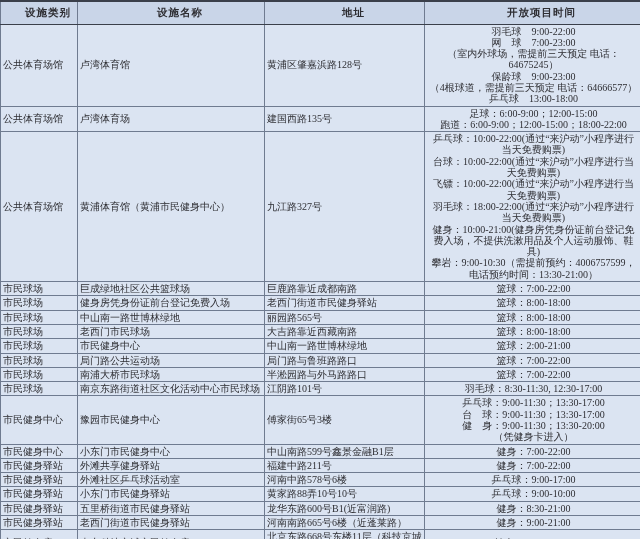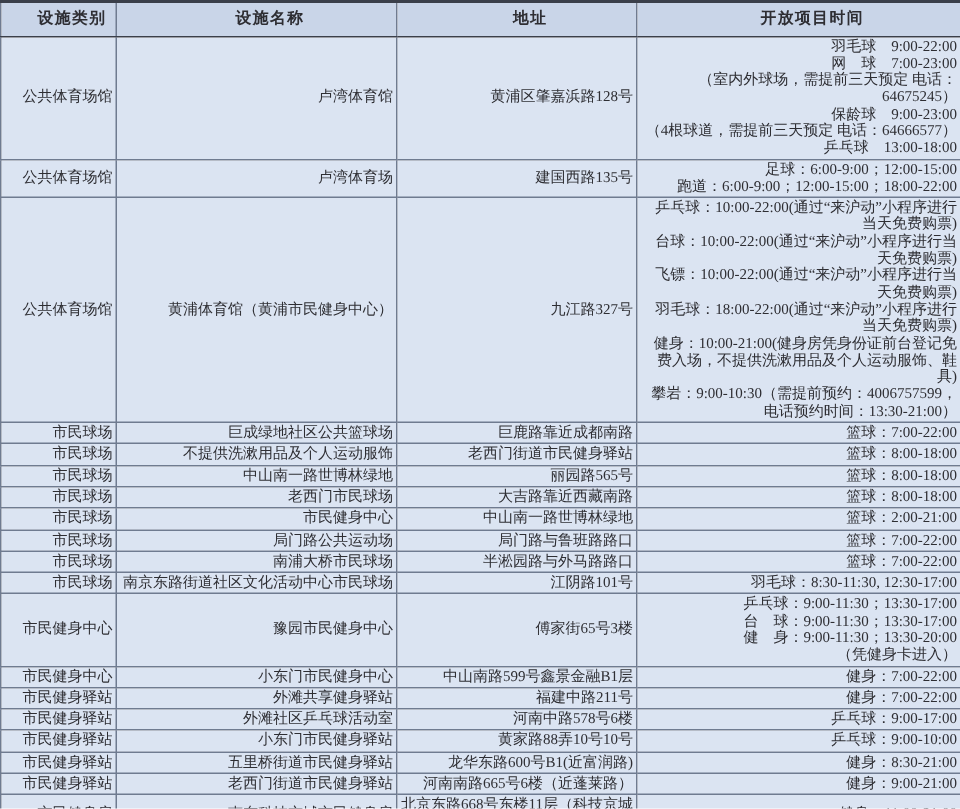--- a/index.html
+++ b/index.html
@@ -39,22 +39,22 @@
     background:var(--header-bg);
     font-weight:bold;
     font-size:10.5px;
     height:23px;
     text-align:center;
     border-bottom:1.5px solid var(--heavy);
     letter-spacing:1px;
     padding-left:20px;
   }
   tbody td{background:var(--body-bg);}
-  td.cell-category,td.cell-name,td.cell-address{text-align:right;}
-  td.cell-schedule{text-align:right;padding-left:4px;}
+  td.cell-category,td.cell-name,td.cell-address{text-align:left;}
+  td.cell-schedule{text-align:center;padding-left:4px;}
   td.cell-schedule .sched-line{white-space:normal;}
 </style>
 </head>
 <body>
 
 <table class="facility-table">
   <colgroup>
     <col class="c-cat">
       <col class="c-name">
       <col class="c-addr">
@@ -107,21 +107,21 @@
       <tr>
         <td class="cell-category">市民球场</td>
         <td class="cell-name">巨成绿地社区公共篮球场</td>
         <td class="cell-address">巨鹿路靠近成都南路</td>
         <td class="cell-schedule">
           <div class="sched-line">篮球：7:00-22:00</div>
         </td>
       </tr>
       <tr>
         <td class="cell-category">市民球场</td>
-        <td class="cell-name">不提供洗漱用品及个人运动服饰</td>
+        <td class="cell-name">健身房凭身份证前台登记免费入场</td>
         <td class="cell-address">老西门街道市民健身驿站</td>
         <td class="cell-schedule">
           <div class="sched-line">篮球：8:00-18:00</div>
         </td>
       </tr>
       <tr>
         <td class="cell-category">市民球场</td>
         <td class="cell-name">中山南一路世博林绿地</td>
         <td class="cell-address">丽园路565号</td>
         <td class="cell-schedule">

